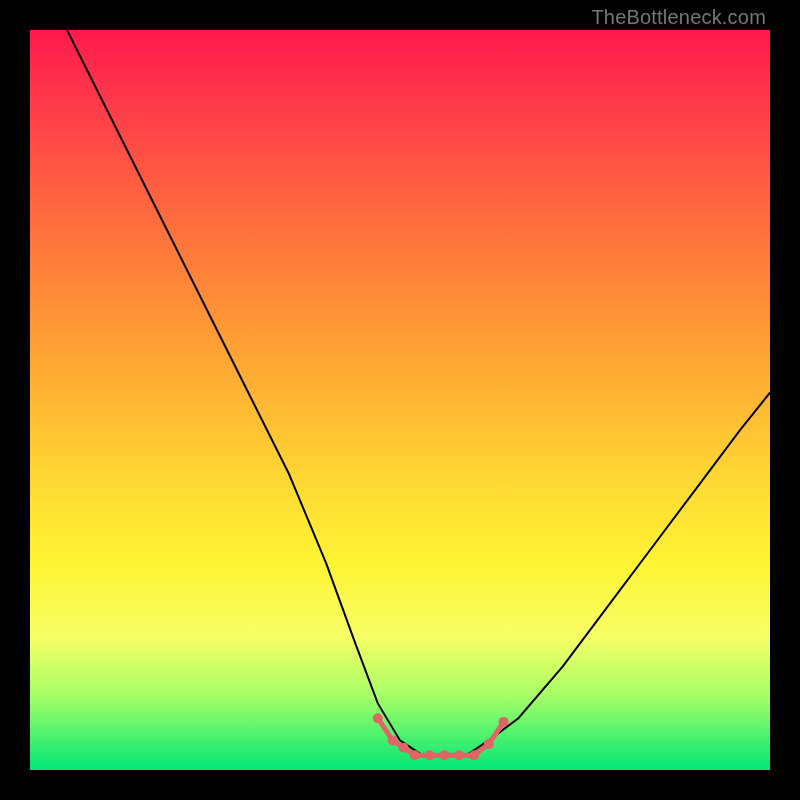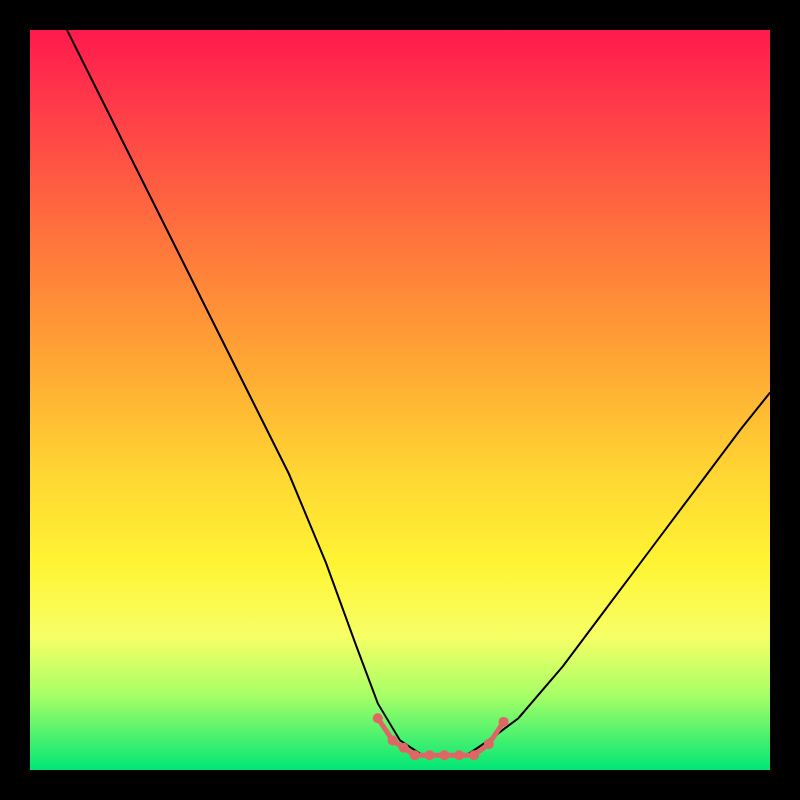--- a/index.html
+++ b/index.html
@@ -66,20 +66,21 @@
   }
   .highlight-dot {
     stroke: none;
   }
 </style>
 </head>
 <body>
 
 <div class="frame">
 
+  <div class="watermark">TheBottleneck.com</div>
 
   <div class="plot-area">
     <svg class="chart-svg" viewBox="0 0 740 740" preserveAspectRatio="none">
       <path id="curve-path" class="curve-line" d="M37.0 0.0 L74.0 74.0 L111.0 148.0 L148.0 222.0 L185.0 296.0 L222.0 370.0 L259.0 444.0 L296.0 532.8 L325.6 614.2 L347.8 673.4 L370.0 710.4 L392.2 725.2 L414.4 725.2 L436.6 725.2 L458.8 710.4 L488.4 688.2 L532.8 636.4 L577.2 577.2 L621.6 518.0 L666.0 458.8 L710.4 399.6 L740.0 362.6" stroke="#000000"></path>
       <path id="highlight-path" class="highlight-line" d="M347.8 688.2 L362.6 710.4 L373.7 717.8 L384.8 725.2 L399.6 725.2 L414.4 725.2 L429.2 725.2 L444.0 725.2 L458.8 714.1 L473.6 691.9" stroke="#e06666" stroke-width="5"></path>
       <g id="highlight-dots">
           <circle cx="347.8" cy="688.2" r="5" class="highlight-dot" fill="#e06666"></circle>
           <circle cx="362.6" cy="710.4" r="5" class="highlight-dot" fill="#e06666"></circle>
           <circle cx="373.7" cy="717.8" r="5" class="highlight-dot" fill="#e06666"></circle>
           <circle cx="384.8" cy="725.2" r="5" class="highlight-dot" fill="#e06666"></circle>

